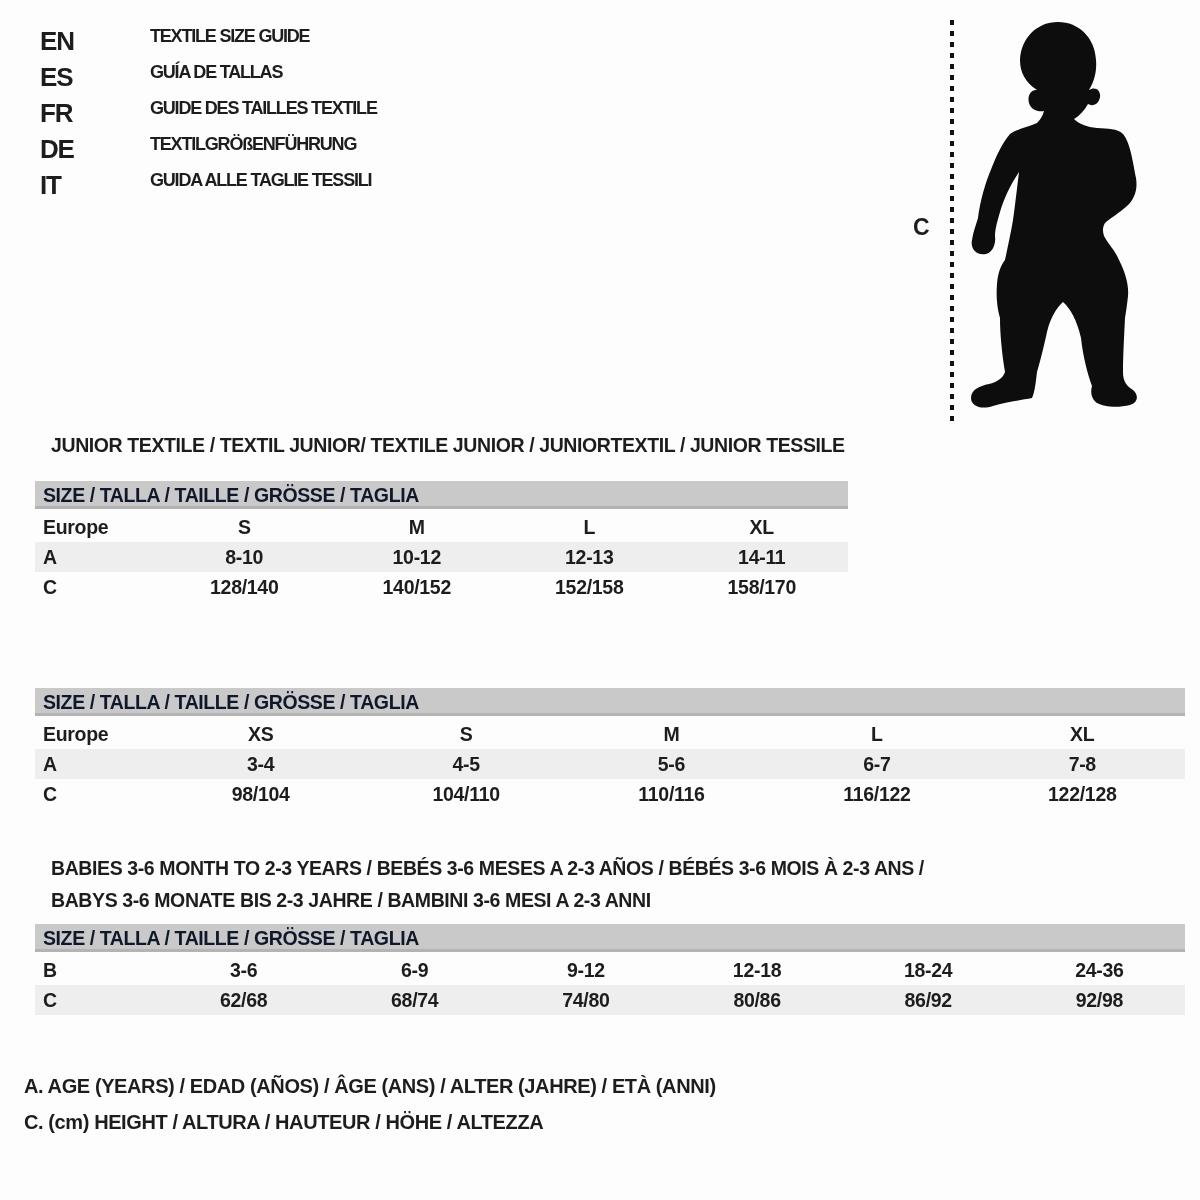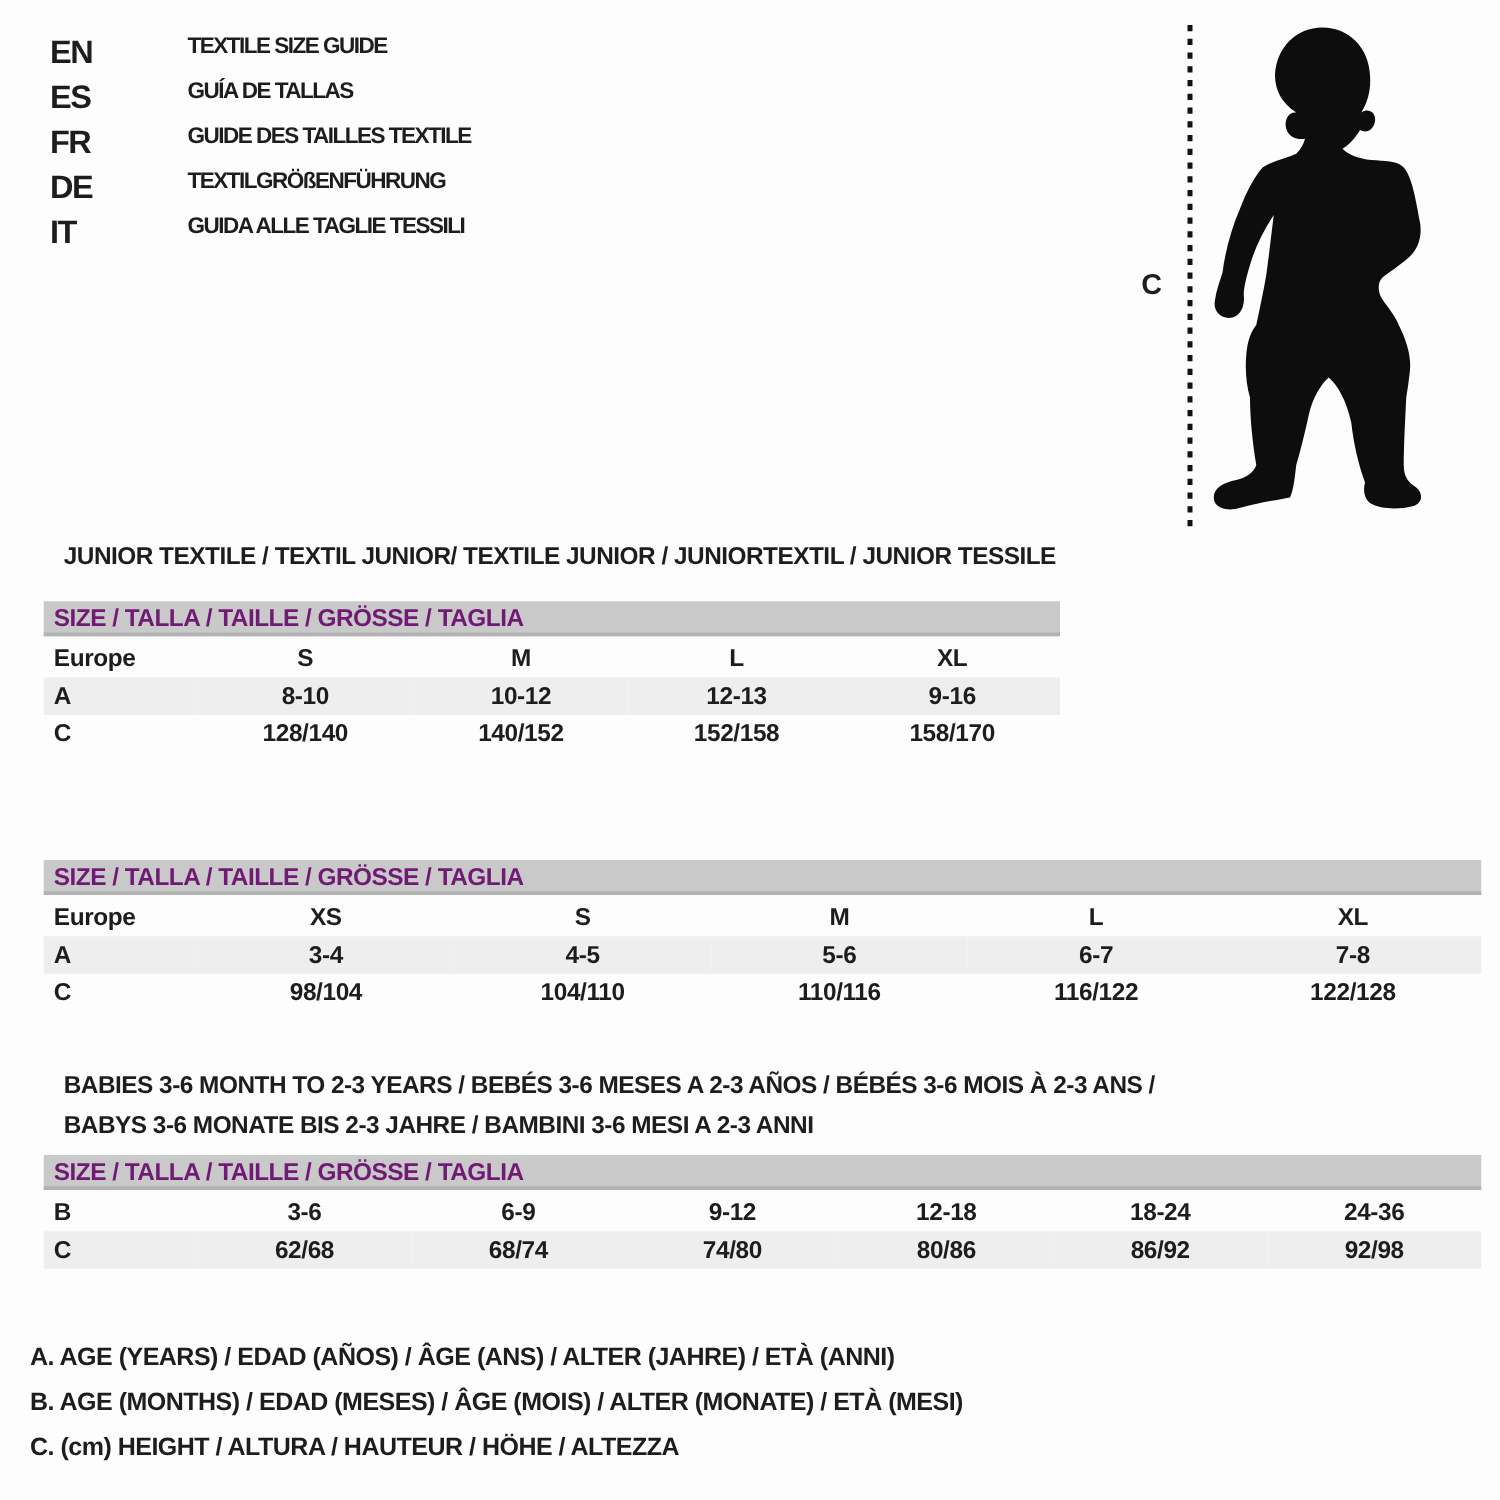--- a/index.html
+++ b/index.html
@@ -32,21 +32,21 @@
   .tbl{position:absolute;left:35px;}
   .tbl.w-junior{width:813px;}
   .tbl.w-wide{width:1150px;}
 
   .size-bar{
     height:28px;line-height:29px;
     background:#c9c9c9;
     border-bottom:3px solid #b3b3b3;
     margin-bottom:3px;
     padding-left:8px;box-sizing:border-box;
-    font-size:19.5px;letter-spacing:-0.4px;color:#701a75;
+    font-size:19.5px;letter-spacing:-0.4px;color:#0f172a;
     white-space:nowrap;
   }
   table{width:100%;border-collapse:collapse;table-layout:fixed;}
   td{height:30px;text-align:center;font-size:19.5px;letter-spacing:-0.3px;padding:0;}
   td.lbl{width:115px;text-align:left;padding-left:8px;margin-left:16px;}
   tr.shaded{background:#eeeeee;}
 
   
   .footnotes{position:absolute;left:24px;top:1068px;}
   .footnote{height:36px;line-height:36px;font-size:20px;letter-spacing:-0.4px;white-space:nowrap;}
@@ -146,21 +146,21 @@
         <td>S</td>
         <td>M</td>
         <td>L</td>
         <td>XL</td>
       </tr>
       <tr class="shaded">
         <td class="lbl">A</td>
         <td>8-10</td>
         <td>10-12</td>
         <td>12-13</td>
-        <td>9-16</td>
+        <td>14-11</td>
       </tr>
       <tr>
         <td class="lbl">C</td>
         <td>128/140</td>
         <td>140/152</td>
         <td>152/158</td>
         <td>158/170</td>
       </tr>
     </tbody>
       </table>
@@ -223,17 +223,16 @@
         <td>80/86</td>
         <td>86/92</td>
         <td>92/98</td>
       </tr>
     </tbody>
       </table>
   </div>
 
   <div class="footnotes">
     <div class="footnote">A. AGE (YEARS) / EDAD (AÑOS) / ÂGE (ANS) / ALTER (JAHRE) / ETÀ (ANNI)</div>
-    <div class="footnote">B. AGE (MONTHS) / EDAD (MESES) / ÂGE (MOIS) / ALTER (MONATE) / ETÀ (MESI)</div>
     <div class="footnote">C. (cm) HEIGHT / ALTURA / HAUTEUR / HÖHE / ALTEZZA</div>
   </div>
 
 </div>
 
 </body></html>

